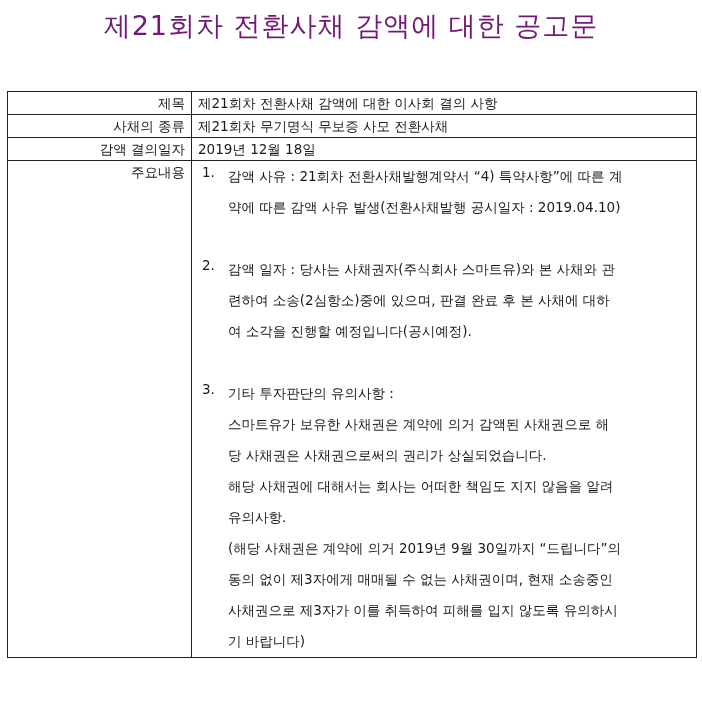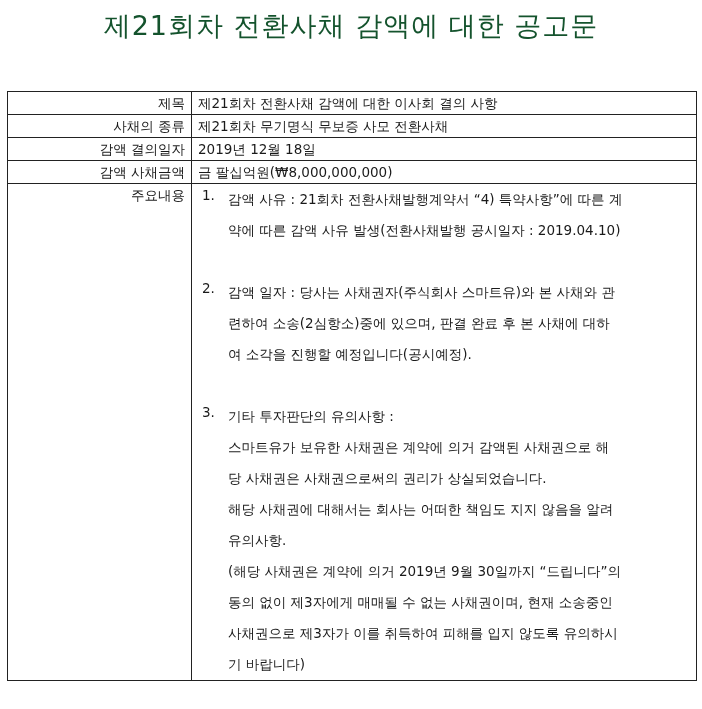--- a/index.html
+++ b/index.html
@@ -4,21 +4,21 @@
 <style>
   html, body { margin: 0; padding: 0; background: #ffffff; }
   body {
     width: 702px; height: 709px; position: relative; overflow: hidden;
     font-family: "DejaVu Sans", "Liberation Sans", sans-serif;
     color: #1a1a1a;
   }
   .title {
     position: absolute; left: 0; top: 8px; width: 702px;
     text-align: center; font-size: 27px; letter-spacing: 1px;
-    font-weight: normal; color: #14532d;
+    font-weight: normal; color: #701a75;
   }
   table.notice {
     position: absolute; left: 7px; top: 91px;
     width: 690px; border-collapse: collapse;
     font-size: 13.5px;
   }
   table.notice td {
     border: 1.5px solid #222;
     padding: 0 6px;
     vertical-align: top;
@@ -47,24 +47,20 @@
   </tr>
   <tr>
     <td class="label">사채의 종류</td>
     <td>제21회차 무기명식 무보증 사모 전환사채</td>
   </tr>
   <tr>
     <td class="label">감액 결의일자</td>
     <td>2019년 12월 18일</td>
   </tr>
   <tr>
-    <td class="label">감액 사채금액</td>
-    <td>금 팔십억원(₩8,000,000,000)</td>
-  </tr>
-  <tr>
     <td class="label main-cell">주요내용</td>
     <td class="content-cell main-cell">
       <div class="item">
         <span class="item-num">1.</span>
         <div class="item-text">
           <span class="line">감액 사유 : 21회차 전환사채발행계약서 “4) 특약사항”에 따른 계</span>
           <span class="line">약에 따른 감액 사유 발생(전환사채발행 공시일자 : 2019.04.10)</span>
         </div>
       </div>
       <div class="item">

